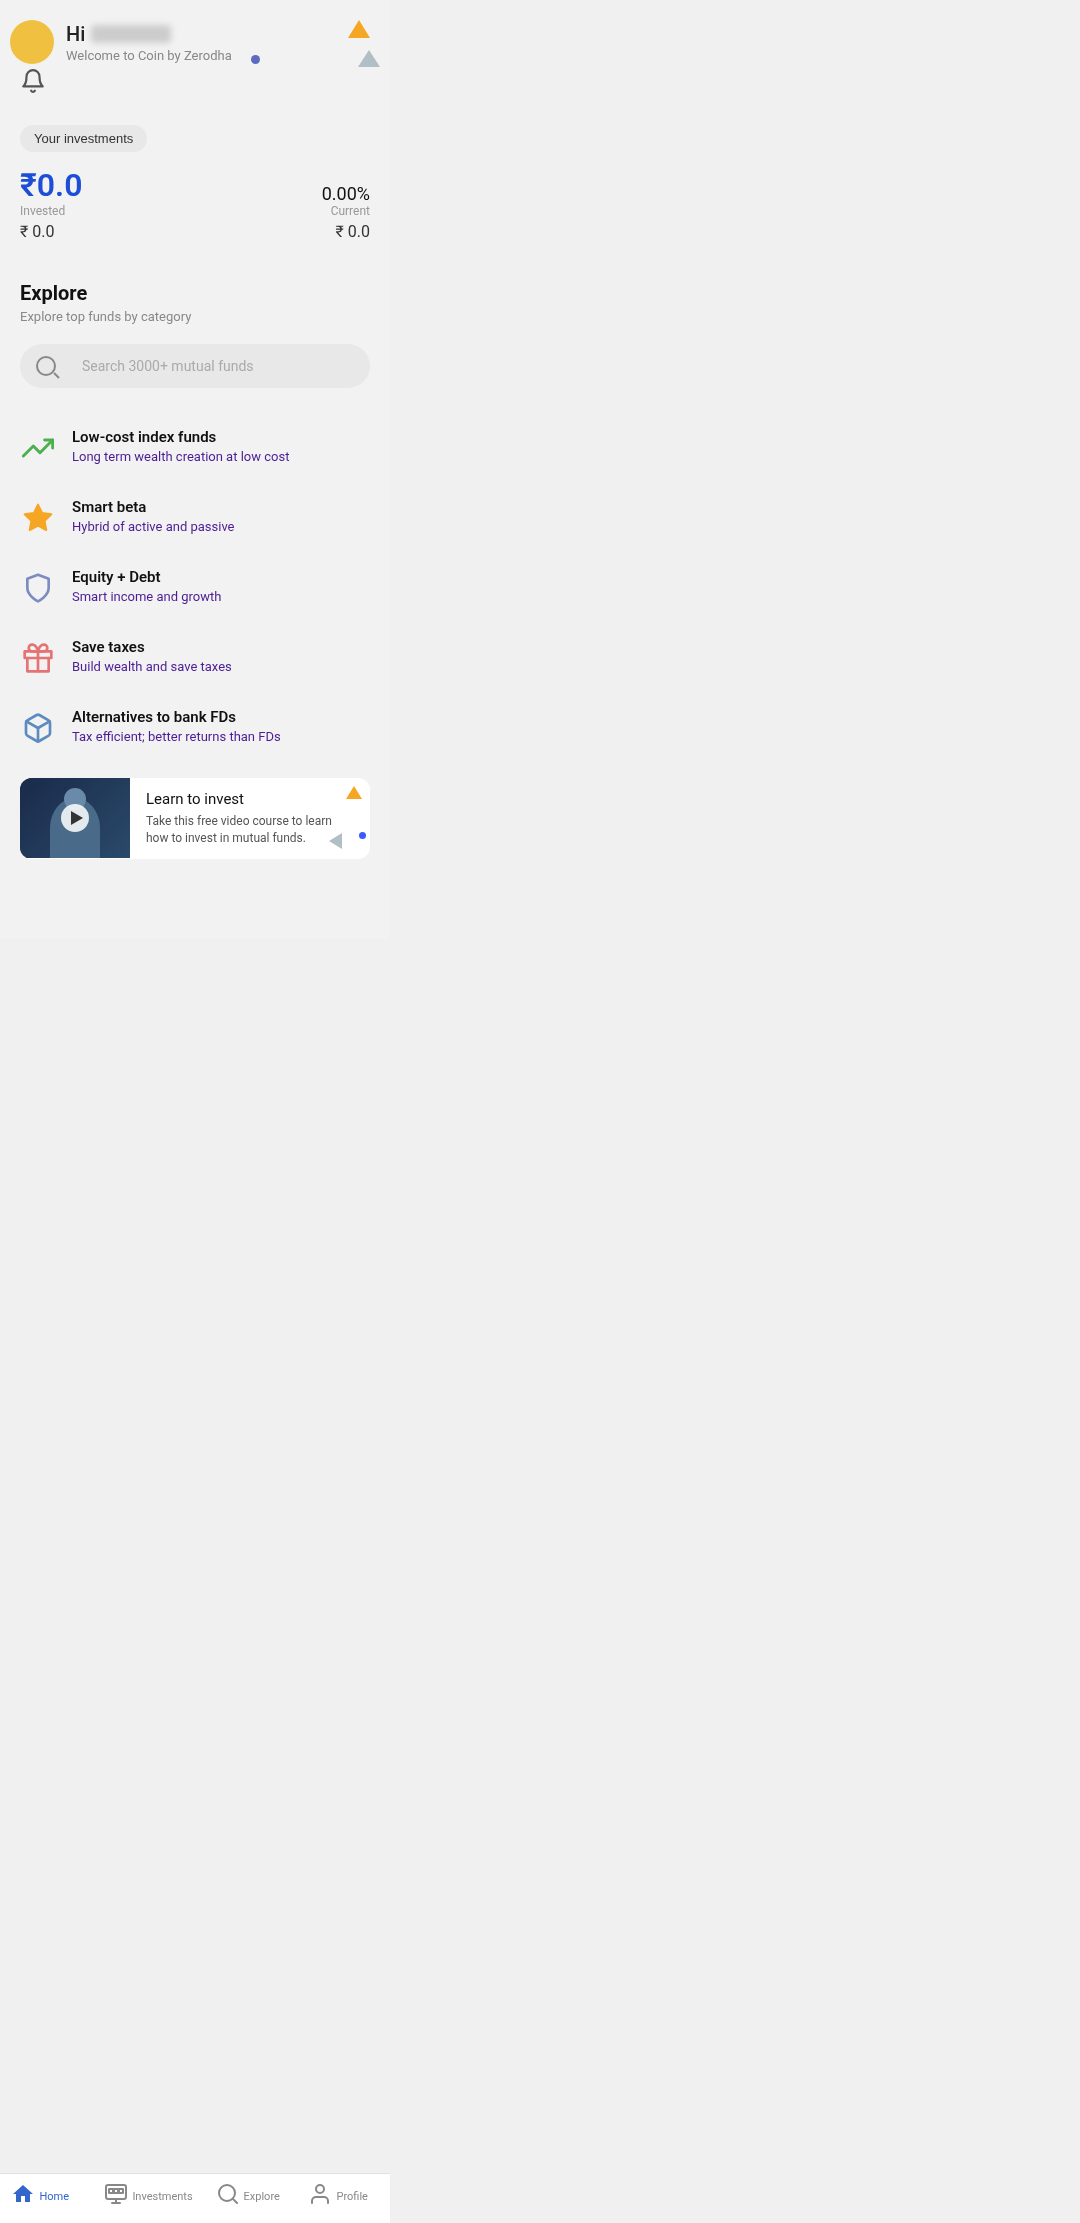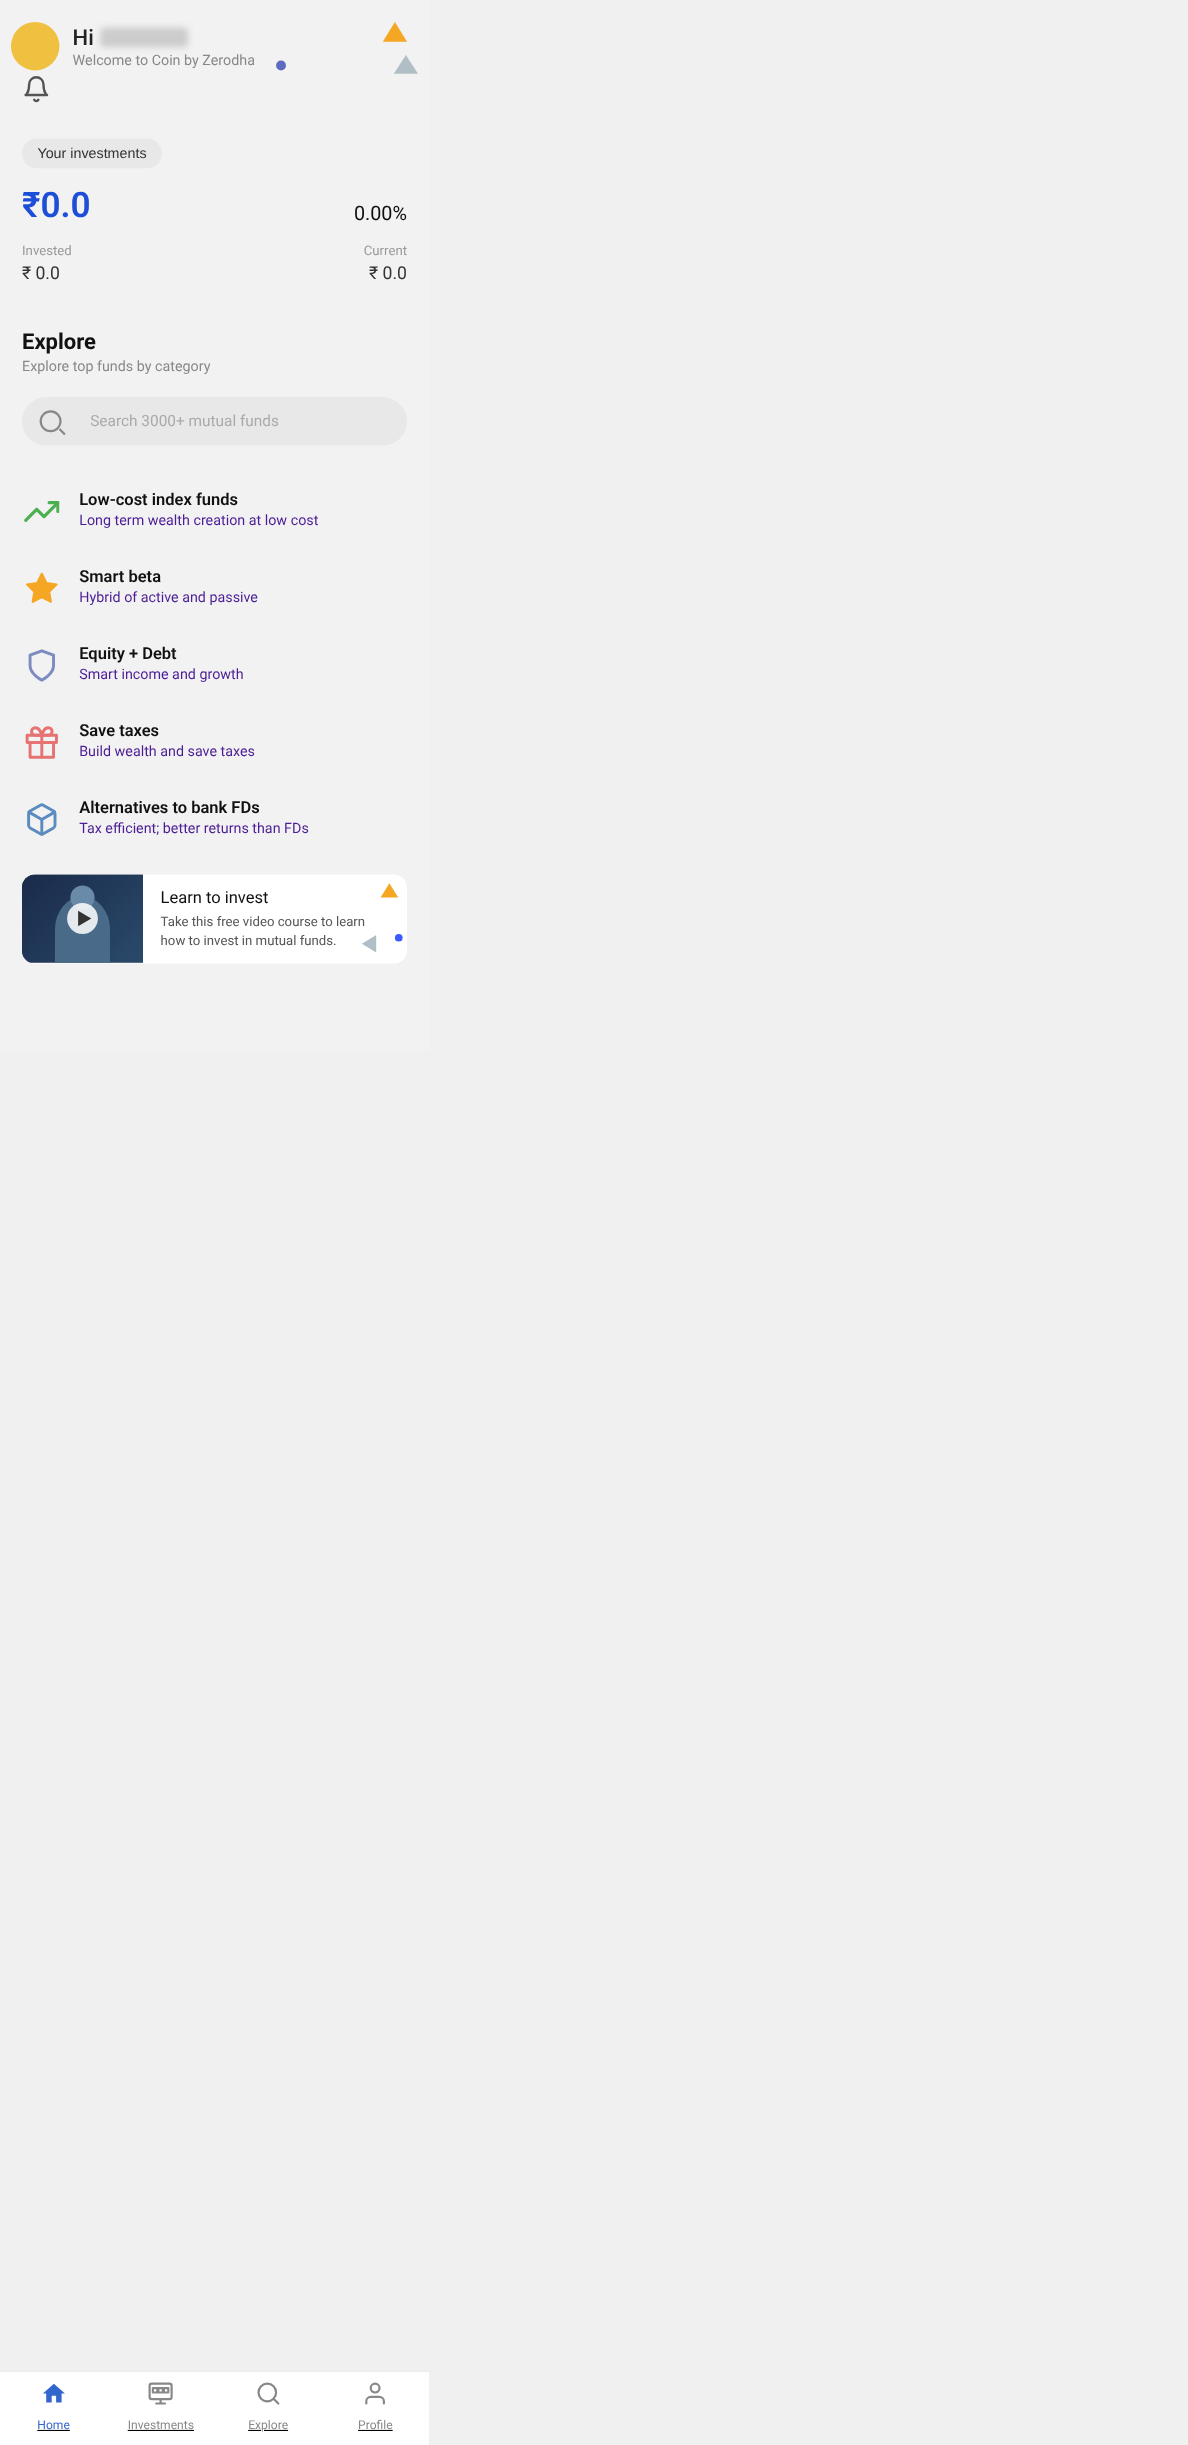--- a/index.html
+++ b/index.html
@@ -112,21 +112,21 @@
     .portfolio-percent {
       position: absolute;
       right: 20px;
       top: 56px;
       font-size: 18px;
       color: #111;
     }
     .invested-row {
       display: flex;
       justify-content: space-between;
-      margin-top: 16px;
+      margin-top: 0;
     }
     .invested-label, .current-label {
       font-size: 12px;
       color: #999;
       margin-bottom: 4px;
     }
     .invested-value, .current-value {
       font-size: 16px;
       color: #333;
     }
@@ -278,26 +278,25 @@
       background: #fff;
       border-top: 1px solid #e0e0e0;
       display: flex;
       align-items: center;
       justify-content: space-around;
       padding: 8px 0 12px 0;
       z-index: 100;
     }
     .nav-item {
       display: flex;
-      flex-direction: column;
+      flex-direction: row;
       align-items: center;
       gap: 4px;
       cursor: pointer;
       min-width: 70px;
-      text-decoration: underline;
     }
     .nav-icon {
       font-size: 22px;
       color: #888;
     }
     .nav-icon.active {
       color: #3366cc;
     }
     .nav-label {
       font-size: 11px;

